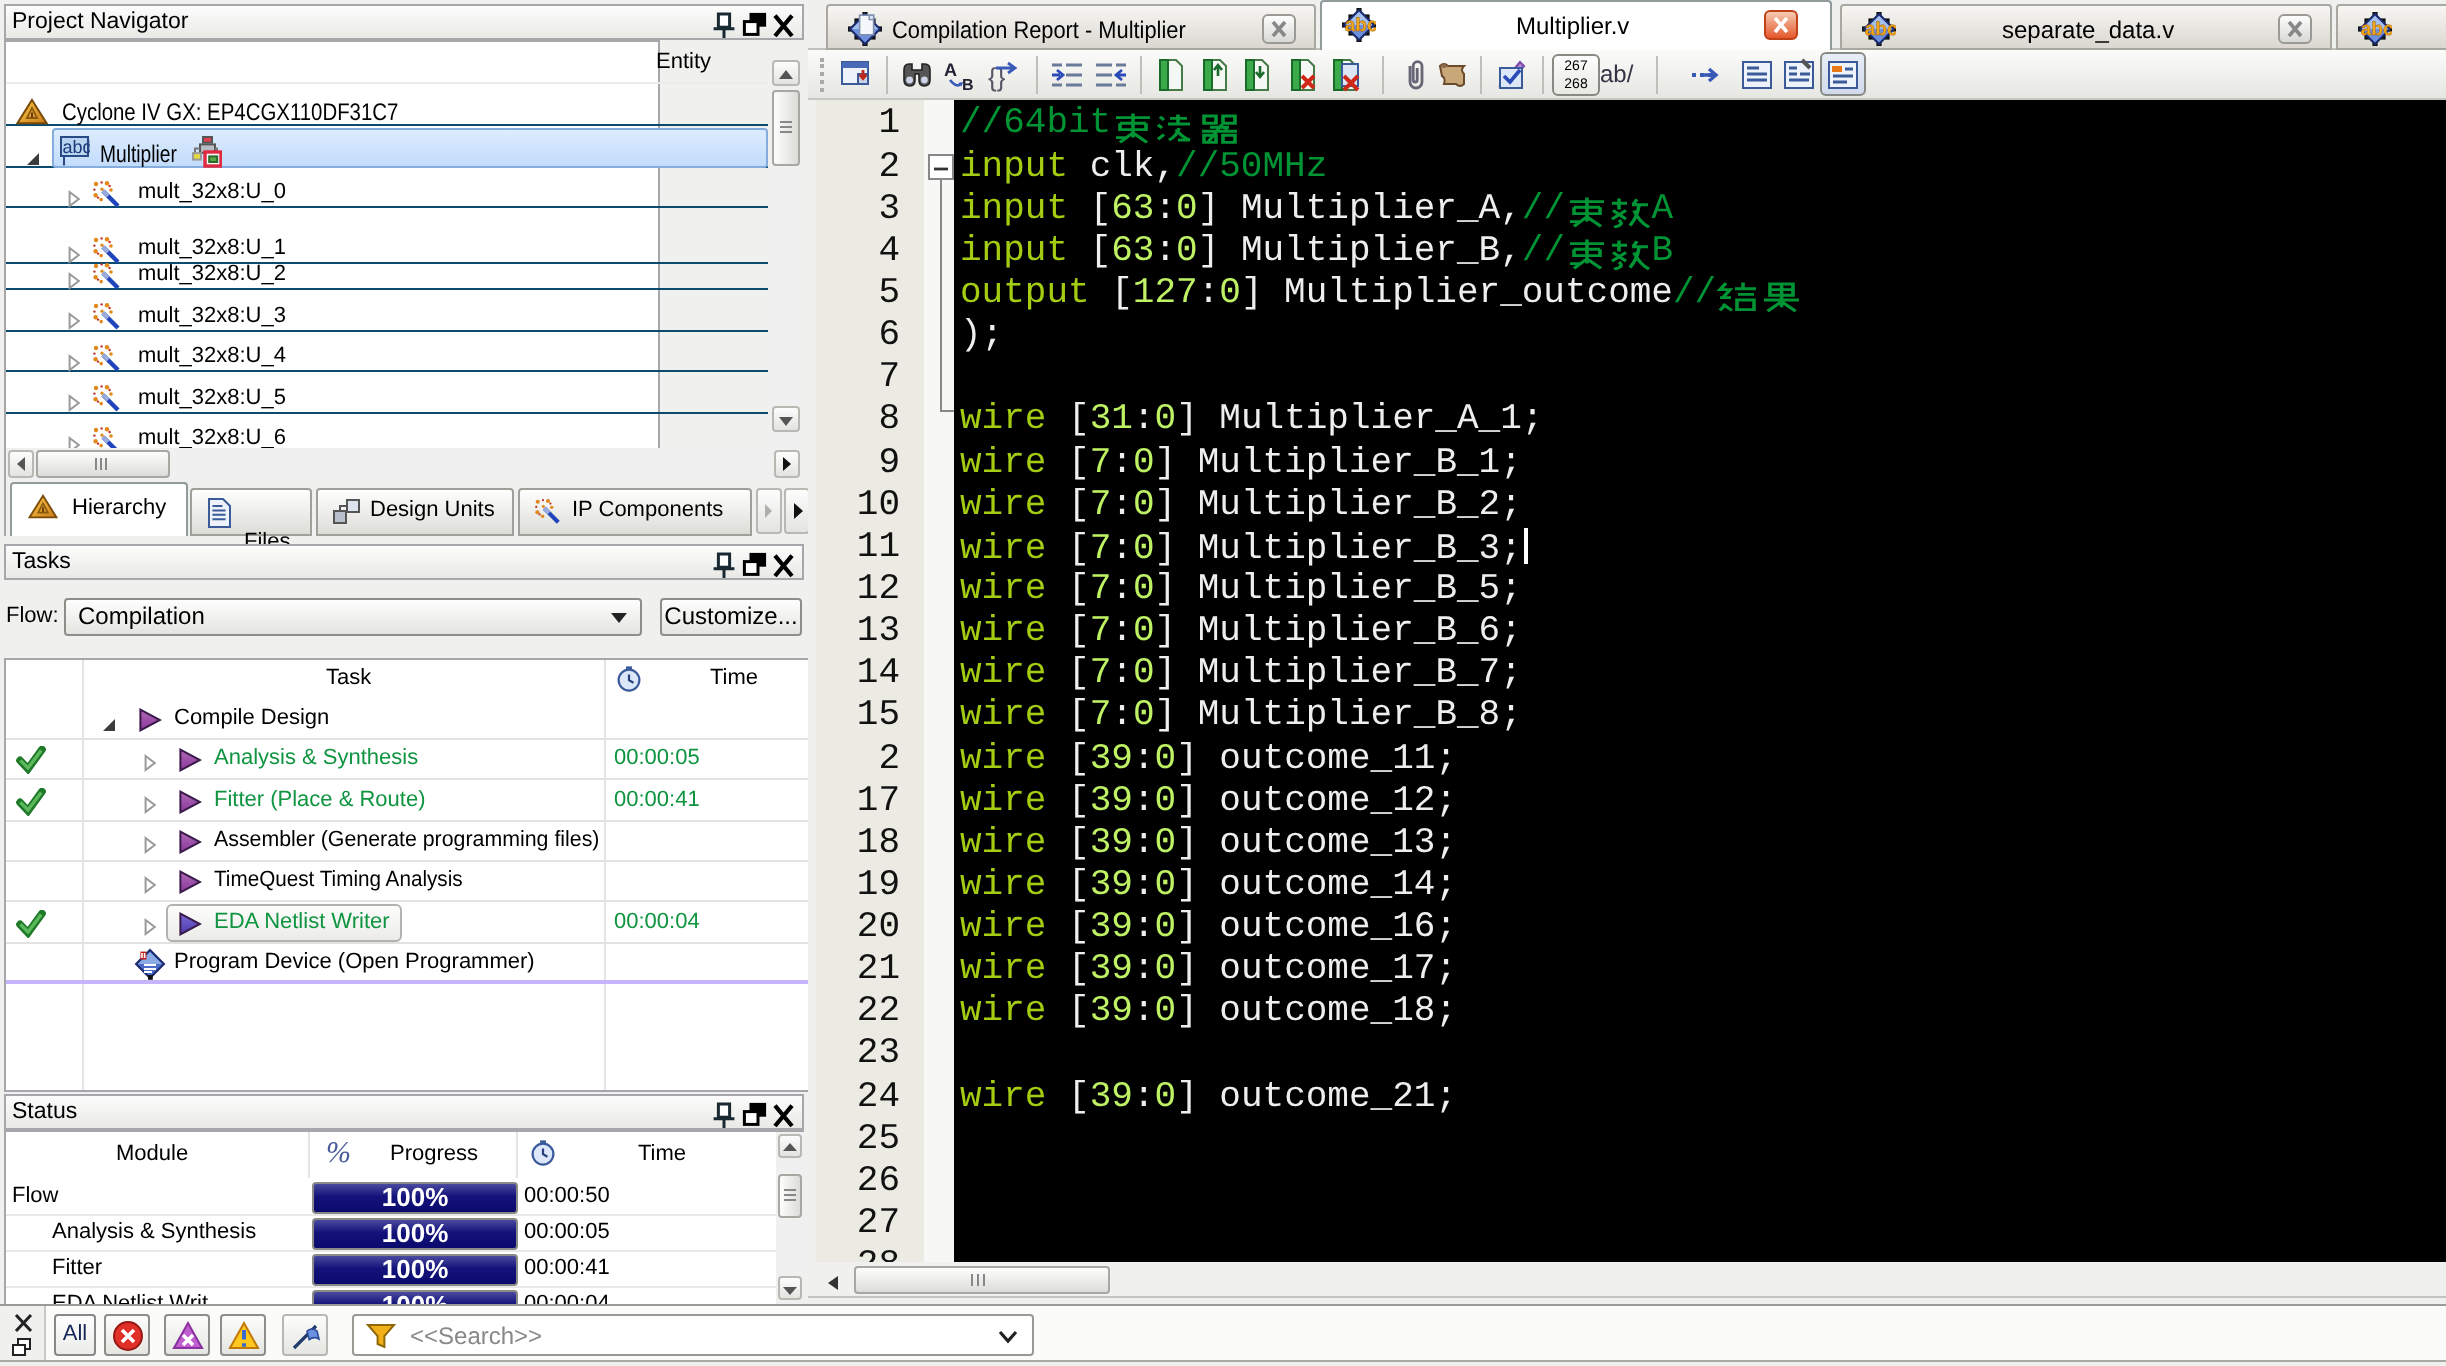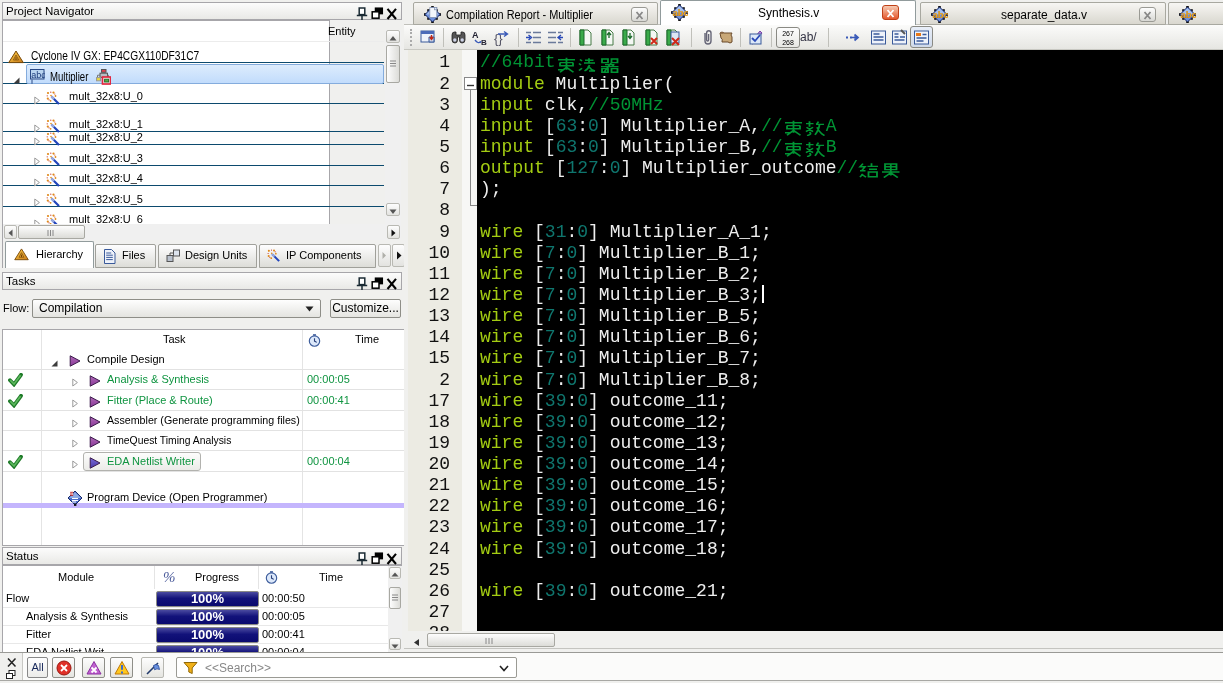--- a/index.html
+++ b/index.html
@@ -7,21 +7,21 @@
 .titlebar{position:absolute;left:2px;width:400px;height:18px;background:linear-gradient(#fcfcfc,#e9e9e6);border:1px solid #a7a6aa;font-size:11.5px;line-height:16px;padding-left:3px}
 .panelbody{position:absolute;left:2px;background:#fff;border:1px solid #a7a6aa}
 .treerow{position:absolute;left:0;width:381px;height:20px;border-bottom:1px solid #0c4a6e;line-height:20px;white-space:nowrap}
 .scrollv{position:absolute;background:#f0f0f0}
 .arrbtn{position:absolute;background:linear-gradient(#fdfdfd,#e3e3e0);border:1px solid #b9b9b3;border-radius:2px}
 .thumb{position:absolute;background:linear-gradient(90deg,#fdfdfd,#dcdcd8);border:1px solid #a8a8a2;border-radius:2px}
 .thumbh{position:absolute;background:linear-gradient(#fdfdfd,#dcdcd8);border:1px solid #a8a8a2;border-radius:2px}
 .tab{position:absolute;background:linear-gradient(#fefefe,#ddddd8);border:1px solid #a0a09a;border-radius:2px 2px 0 0;font-size:11px;white-space:nowrap}
 .gridline{position:absolute;background:#e4e4e4}
 .codeline{height:21.15px;white-space:pre}
-.k{color:#a3cc12}.c{color:#009434}.n{color:#0f766e}
+.k{color:#a3cc12}.c{color:#009434}.n{color:#bef264}
 .pbar{position:absolute;height:16px;background:linear-gradient(#4a4aa0,#12127a 45%,#0a0a6e);border:1px solid #8a8a86;border-radius:2px;color:#fff;font-weight:bold;font-size:13px;text-align:center;line-height:14px}
 .btn{position:absolute;background:linear-gradient(#fdfdfd,#e5e5e1);border:1px solid #8e8e88;border-radius:2px;text-align:center}
 svg{display:inline-block;vertical-align:middle}
 .cjk{display:inline-block;width:21.6px;height:16px;vertical-align:-2px}
 </style></head>
 <body>
 <div class="titlebar" style="top:2px">Project Navigator<span class="abs" style="right:3px;top:2px"><svg width="42" height="14" viewBox="0 0 42 14">
         <g stroke="#1a2a33" fill="none" stroke-width="1.5">
           <rect x="3.2" y="1" width="5.6" height="6.6" fill="#fff"></rect>
           <path d="M0.8 8.4 h10.4 M6 8.4 v4.6"></path>
@@ -282,21 +282,21 @@
           </svg></span>
         <span class="abs" style="left:30px;top:6px">Hierarchy</span>
       </div>
 <div class="tab" style="left:92px;top:4px;width:61px;height:24px">
         <span class="abs" style="left:7px;top:4px"><svg width="13" height="15" viewBox="0 0 13 15">
             <path d="M1.5 0.5 h7 l3.5 3.5 v10.5 h-10.5 z" fill="#eef2fa" stroke="#3a5a9a"></path>
             <g stroke="#3a5a9a" stroke-width="1">
               <path d="M3.2 4 h5 M3.2 6.2 h6.6 M3.2 8.4 h6.6 M3.2 10.6 h6.6"></path>
             </g>
           </svg></span>
-        <span class="abs" style="left:26px;top:4px">Files</span>
+        <span class="abs" style="left:26px;top:20px">Files</span>
       </div>
 <div class="tab" style="left:155px;top:4px;width:99px;height:24px">
         <span class="abs" style="left:7px;top:4px"><svg width="15" height="14" viewBox="0 0 15 14">
             <rect x="1" y="6.5" width="6" height="6" fill="#b8c0cc" stroke="#555"></rect>
             <rect x="7.5" y="1" width="6" height="6" fill="#dde4ee" stroke="#555"></rect>
             <path d="M4 6.5 V4 h3.5" stroke="#555" fill="none"></path>
           </svg></span>
         <span class="abs" style="left:26px;top:4px">Design Units</span>
       </div>
 <div class="tab" style="left:256px;top:4px;width:117px;height:24px">
@@ -466,21 +466,21 @@
               <linearGradient id="pg1" x1="0" y1="0" x2="0" y2="1">
                 <stop offset="0" stop-color="#7a6ad8"></stop>
                 <stop offset="1" stop-color="#4a3aa8"></stop>
               </linearGradient>
             </defs>
             <path d="M1.2 0.8 L11 6 L1.2 11.2 Z" fill="url(#pg1)" stroke="#3a1a4a" stroke-width="1"></path>
           </svg></span>
 <span class="abs" style="left:104px;top:3px;color:#0f9440">EDA Netlist Writer</span>
 <span class="abs" style="left:304px;top:3px;color:#0f9440">00:00:04</span>
 </div>
-<div class="abs" style="left:0;top:158px;width:401px;height:20px;border-bottom:5px solid #c4b5fd">
+<div class="abs" style="left:0;top:142px;width:401px;height:20px;border-bottom:2px solid #c4b5fd">
 <span class="abs" style="left:64px;top:2px"><svg width="16" height="16" viewBox="0 0 16 16">
             <path d="M8 1 L15 8 L8 15 L1 8 Z" fill="#4a6cc8" stroke="#1a2a6a"></path>
             <path d="M8 2 L14 8 L2 8 Z" fill="#8caae4"></path>
             <g stroke="#fff" stroke-width="1">
               <path d="M5 8.5 h6 M5 10.5 h6 M5 12 h4"></path>
             </g>
             <g fill="#c02020">
               <rect x="3.2" y="1.8" width="3" height="4"></rect>
             </g>
             <g stroke="#fff" stroke-width="0.8">
@@ -619,21 +619,21 @@
             <rect x="0" y="7.2" width="17" height="2.6"></rect>
             <rect x="3.2" y="3.2" width="2.4" height="2.4"></rect>
             <rect x="11.4" y="3.2" width="2.4" height="2.4"></rect>
             <rect x="3.2" y="11.4" width="2.4" height="2.4"></rect>
             <rect x="11.4" y="11.4" width="2.4" height="2.4"></rect>
           </g>
           <path d="M8.5 1 L16 8.5 L8.5 16 L1 8.5 Z" fill="#6e90dc" stroke="#1a2a6a" stroke-width="1"></path>
           <path d="M8.5 2 L15 8.5 L2 8.5 Z" fill="#a6c0ee"></path>
           <text x="1.4" y="11.6" font-family="Liberation Sans" font-size="9.5" font-weight="bold" fill="#f2a818" stroke="#a05800" stroke-width="0.2">abc</text>
         </svg></span>
-      <span class="abs" style="left:97px;top:5px;white-space:nowrap;font-size:12px">Synthesis.v</span>
+      <span class="abs" style="left:97px;top:5px;white-space:nowrap;font-size:12px">Multiplier.v</span>
       <span style="position:absolute;right:16px;top:4px;width:17px;height:15px">
         <span style="position:absolute;left:0;top:0;width:17px;height:15px;background:linear-gradient(#f6cab2,#e4572c);border:1px solid #c04018;border-radius:3px;"><svg width="15" height="13" viewBox="0 0 15 13">
             <path d="M4.5 3 L10.5 10 M10.5 3 L4.5 10" stroke="#fff" stroke-width="1.8"></path>
           </svg></span>
       </span>
     </div>
 <div class="abs" style="left:516px;top:2px;width:246px;height:23px;background:linear-gradient(#f7f6f3,#d9d7cf);border:1px solid #a8a8a0;border-radius:2px 2px 0 0">
       <span class="abs" style="left:10px;top:3px"><svg width="17" height="17" viewBox="0 0 17 17">
           <g fill="#111">
             <rect x="7.2" y="0" width="2.6" height="17"></rect>
@@ -816,21 +816,20 @@
             </g>
           </svg></span><span class="cjk"><svg width="21.6" height="16" viewBox="0 0 21.6 20" preserveAspectRatio="none">
             <g stroke="#009434" stroke-width="1.8" fill="none">
               <path d="M3 3 l2 2 M2 8 l2 2 M2 17 l3 -3 M12 1.5 v5 M8 4 h8.5 M7 7.5 h11 M12.5 10 q-1 5 -5 7.5 M11 11 q3 5 7 6.5 M12 17.5 h6"></path>
             </g>
           </svg></span><span class="cjk"><svg width="21.6" height="16" viewBox="0 0 21.6 20" preserveAspectRatio="none">
             <g stroke="#009434" stroke-width="1.8" fill="none">
               <path d="M3 2.5 h6 v4.5 h-6 z M12.5 2.5 h6 v4.5 h-6 z M10.8 8 l4 3 M6 9.5 h9.5 M2 12 h17.5 M10.8 9.5 l-5.5 9 M3 14.5 h6 v4.5 h-6 z M12.5 14.5 h6 v4.5 h-6 z"></path>
             </g>
           </svg></span></div>
-<div class="codeline"><span class="k">module</span> Multiplier(</div>
 <div class="codeline"><span class="k">input</span> clk,<span class="c">//50MHz</span></div>
 <div class="codeline"><span class="k">input</span> [<span class="n">63</span>:<span class="n">0</span>] Multiplier_A,<span class="c">//</span><span class="cjk"><svg width="21.6" height="16" viewBox="0 0 21.6 20" preserveAspectRatio="none">
             <g stroke="#009434" stroke-width="1.8" fill="none">
               <path d="M2 3.5 h17 M10.5 1 v15 M4 7 h13 M4 7 v4 h13 v-4 M10.5 13 L4 19 M10.5 13 L17.5 19 M2 16 h5"></path>
             </g>
           </svg></span><span class="cjk"><svg width="21.6" height="16" viewBox="0 0 21.6 20" preserveAspectRatio="none">
             <g stroke="#009434" stroke-width="1.8" fill="none">
               <path d="M5.5 1.5 v7 M2 4.5 h7.5 M2.5 9 l6.5 5.5 M9 9 l-7 5.5 M5.5 15 q3 3 -2.5 4.5 M14.5 2 l-2 3.5 M12 5.5 h8 M15.5 5.5 q-0.5 7 -4.5 13 M13 9 q2.5 7 7.5 10.5"></path>
             </g>
           </svg></span><span class="c">A</span></div>
@@ -859,21 +858,20 @@
 <div class="codeline"><span class="k">wire</span> [<span class="n">7</span>:<span class="n">0</span>] Multiplier_B_2;</div>
 <div class="codeline"><span class="k">wire</span> [<span class="n">7</span>:<span class="n">0</span>] Multiplier_B_3;<span style="display:inline-block;width:2px;height:18px;background:#fff;vertical-align:-3px;margin-left:1px"></span></div>
 <div class="codeline"><span class="k">wire</span> [<span class="n">7</span>:<span class="n">0</span>] Multiplier_B_5;</div>
 <div class="codeline"><span class="k">wire</span> [<span class="n">7</span>:<span class="n">0</span>] Multiplier_B_6;</div>
 <div class="codeline"><span class="k">wire</span> [<span class="n">7</span>:<span class="n">0</span>] Multiplier_B_7;</div>
 <div class="codeline"><span class="k">wire</span> [<span class="n">7</span>:<span class="n">0</span>] Multiplier_B_8;</div>
 <div class="codeline"><span class="k">wire</span> [<span class="n">39</span>:<span class="n">0</span>] outcome_11;</div>
 <div class="codeline"><span class="k">wire</span> [<span class="n">39</span>:<span class="n">0</span>] outcome_12;</div>
 <div class="codeline"><span class="k">wire</span> [<span class="n">39</span>:<span class="n">0</span>] outcome_13;</div>
 <div class="codeline"><span class="k">wire</span> [<span class="n">39</span>:<span class="n">0</span>] outcome_14;</div>
-<div class="codeline"><span class="k">wire</span> [<span class="n">39</span>:<span class="n">0</span>] outcome_15;</div>
 <div class="codeline"><span class="k">wire</span> [<span class="n">39</span>:<span class="n">0</span>] outcome_16;</div>
 <div class="codeline"><span class="k">wire</span> [<span class="n">39</span>:<span class="n">0</span>] outcome_17;</div>
 <div class="codeline"><span class="k">wire</span> [<span class="n">39</span>:<span class="n">0</span>] outcome_18;</div>
 <div class="codeline"></div>
 <div class="codeline"><span class="k">wire</span> [<span class="n">39</span>:<span class="n">0</span>] outcome_21;</div>
 </div>
   </div>
 <div class="abs" style="left:404px;top:631px;width:819px;height:17px;background:#f0f0ee">
 <span class="abs" style="left:8px;top:4px"><svg width="9" height="9" viewBox="0 0 9 9">
         <path d="M2 4.5 L7 1 V8 Z" fill="#333"></path>

